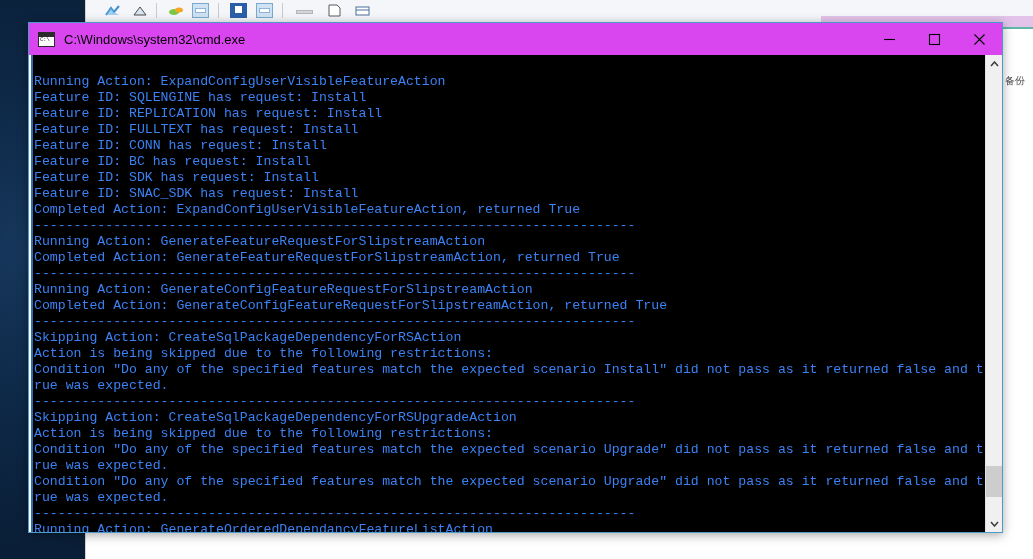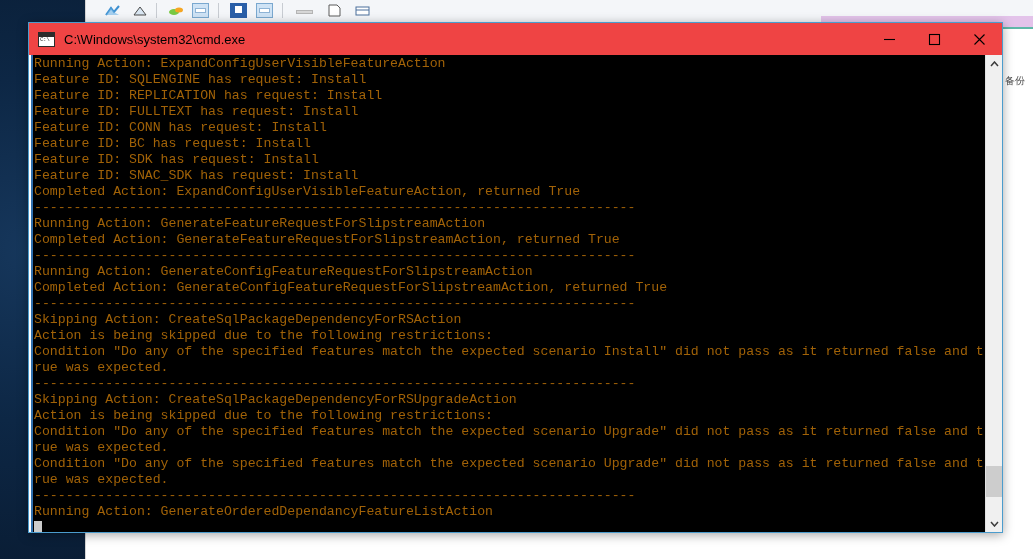--- a/index.html
+++ b/index.html
@@ -113,21 +113,21 @@
     width: 975px;
     height: 511px;
     background: #ffffff;
     border: 1px solid #4b9ccd;
     box-sizing: border-box;
     box-shadow: 0 2px 10px rgba(0,0,0,0.35);
   }
   #cmd-titlebar {
     position: relative;
     height: 32px;
-    background: #ef4444;
+    background: #d946ef;
     display: flex;
     align-items: center;
   }
   #cmd-icon {
     width: 17px;
     height: 15px;
     margin-left: 9px;
     margin-right: 9px;
     flex: 0 0 auto;
     background: #ffffff;
@@ -196,24 +196,24 @@
     height: 100%;
     background: #000000;
     overflow: hidden;
     position: relative;
     padding-left: 1px;
   }
   #cmd-lines {
     font-family: "Liberation Mono", "DejaVu Sans Mono", monospace;
     font-size: 13.2px;
     line-height: 16px;
-    color: #a16207;
+    color: #3b82f6;
     white-space: pre;
     letter-spacing: 0px;
-    padding-top: 1px;
+    padding-top: 19px;
   }
   #cmd-lines .ln { display: block; height: 16px; }
   #cmd-cursor {
     display: inline-block;
     width: 8px;
     height: 12px;
     background: #cccccc;
     vertical-align: -2px;
   }
 

